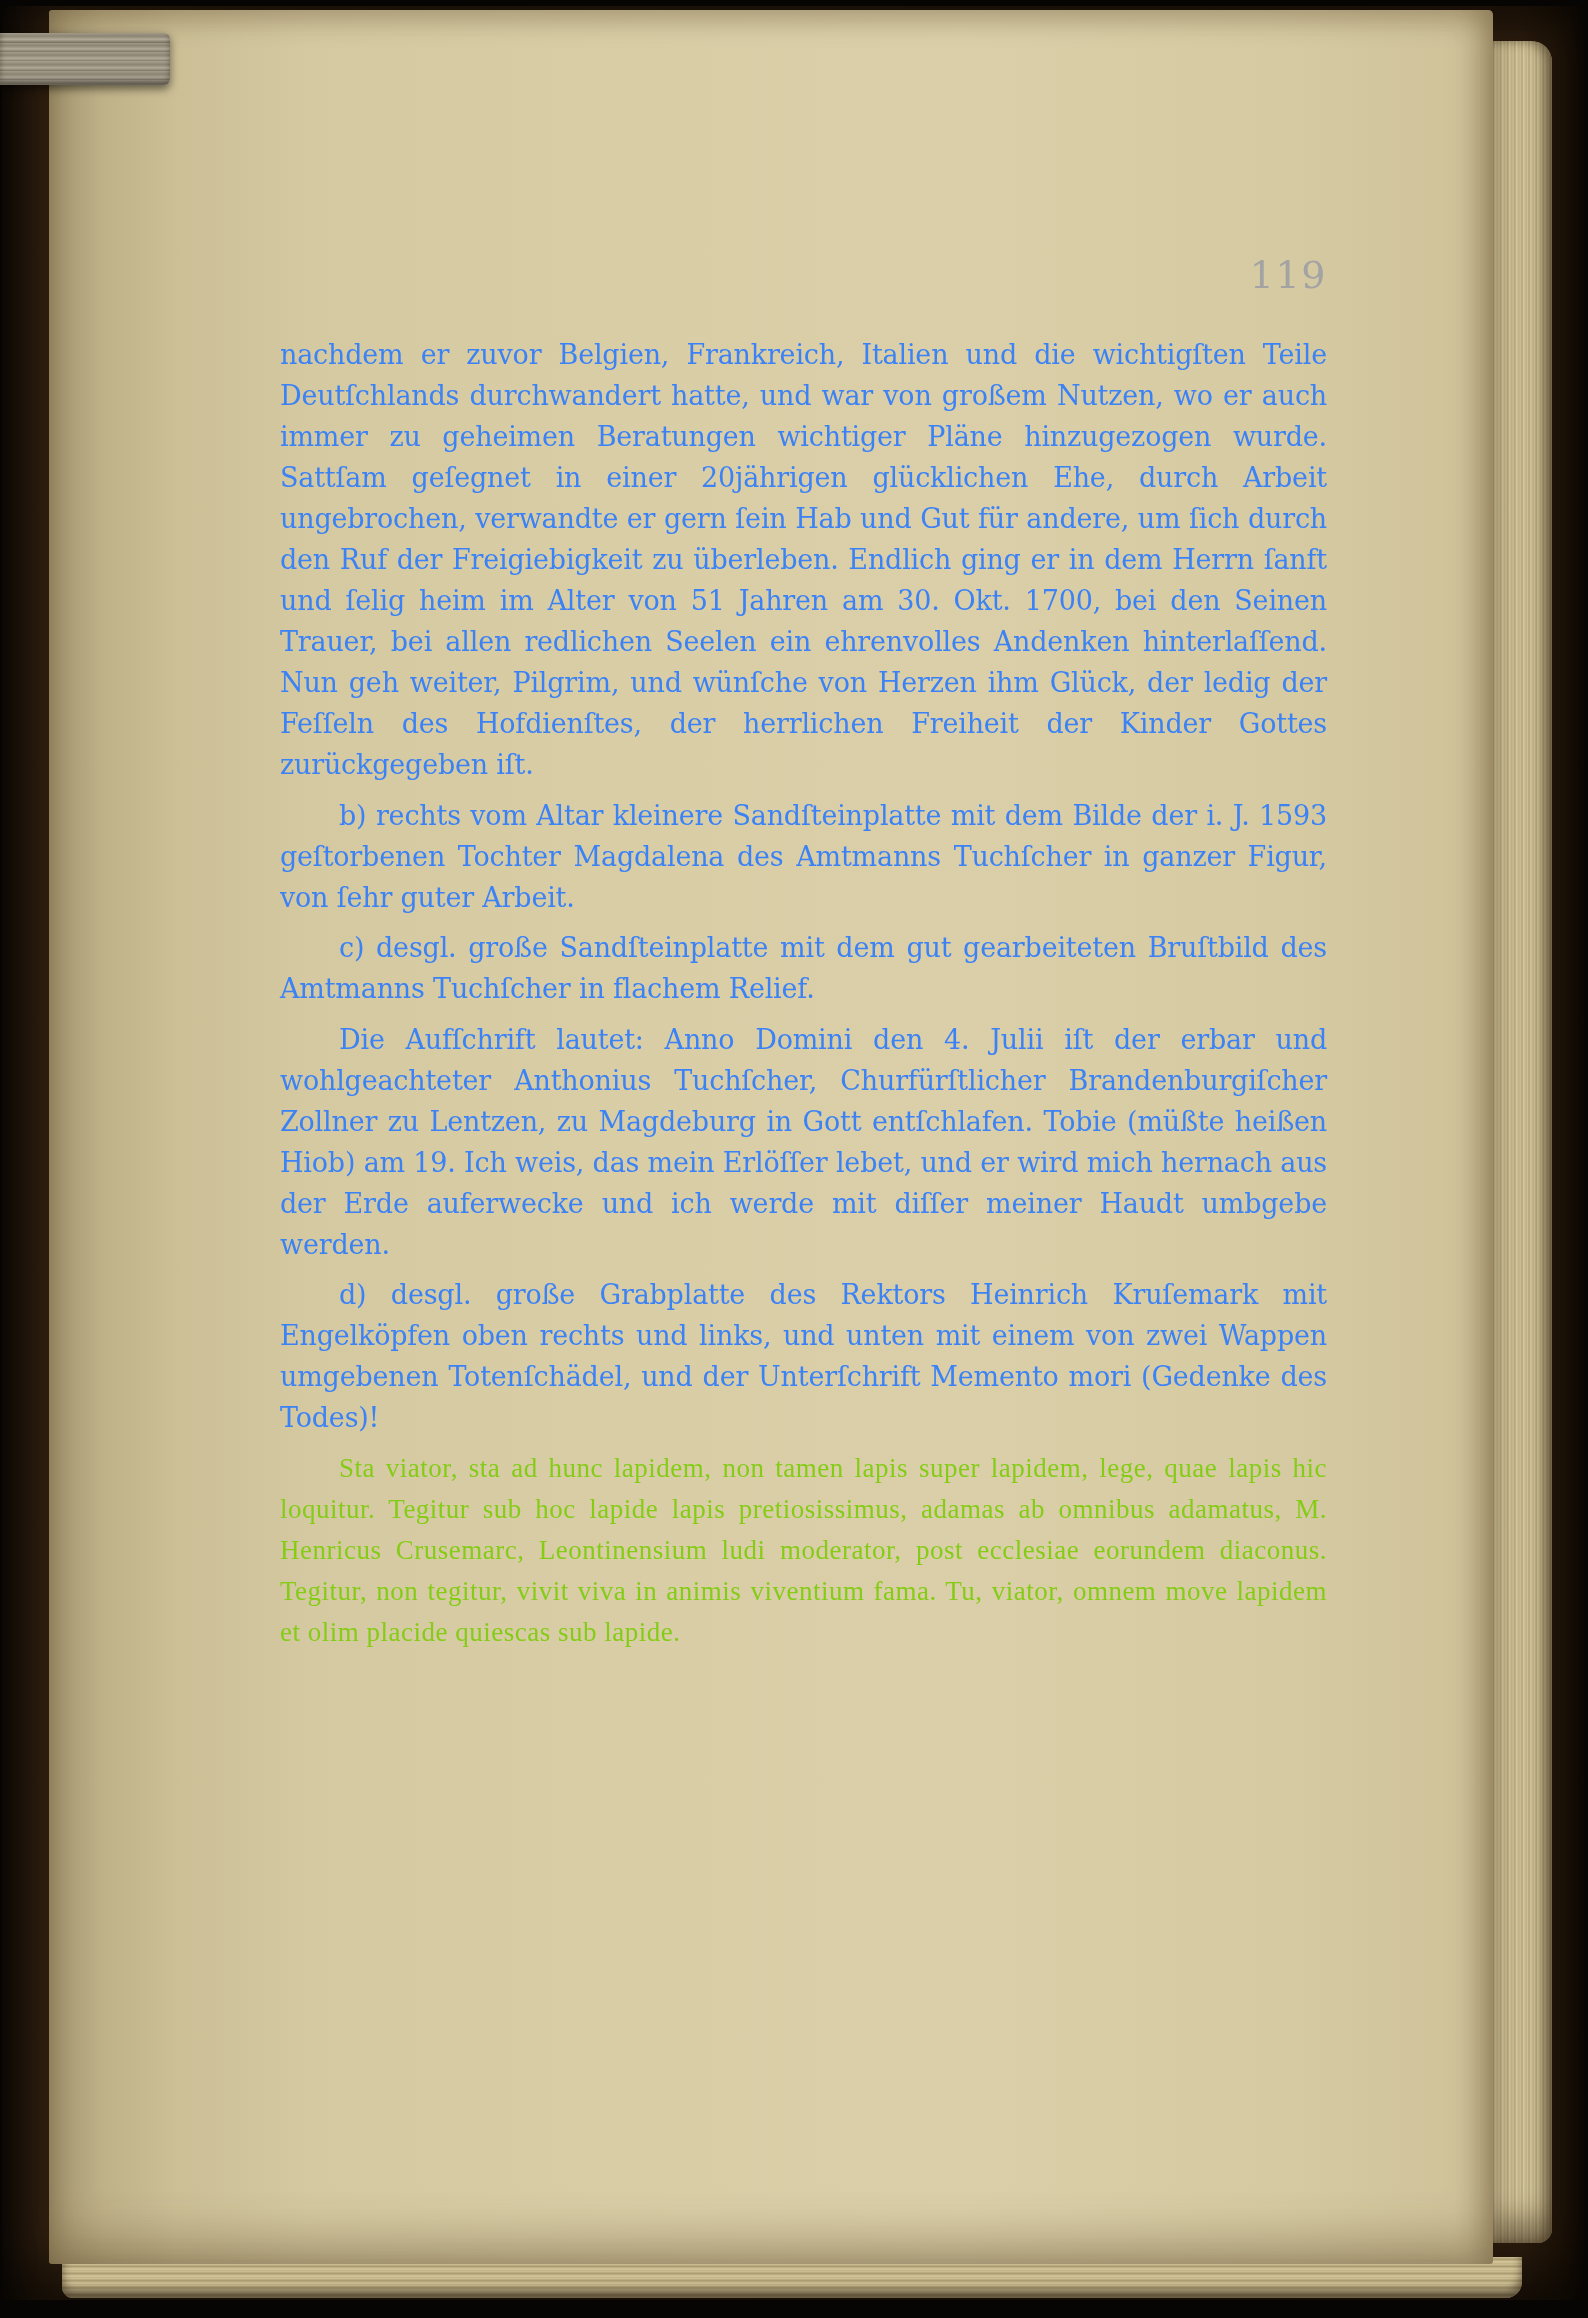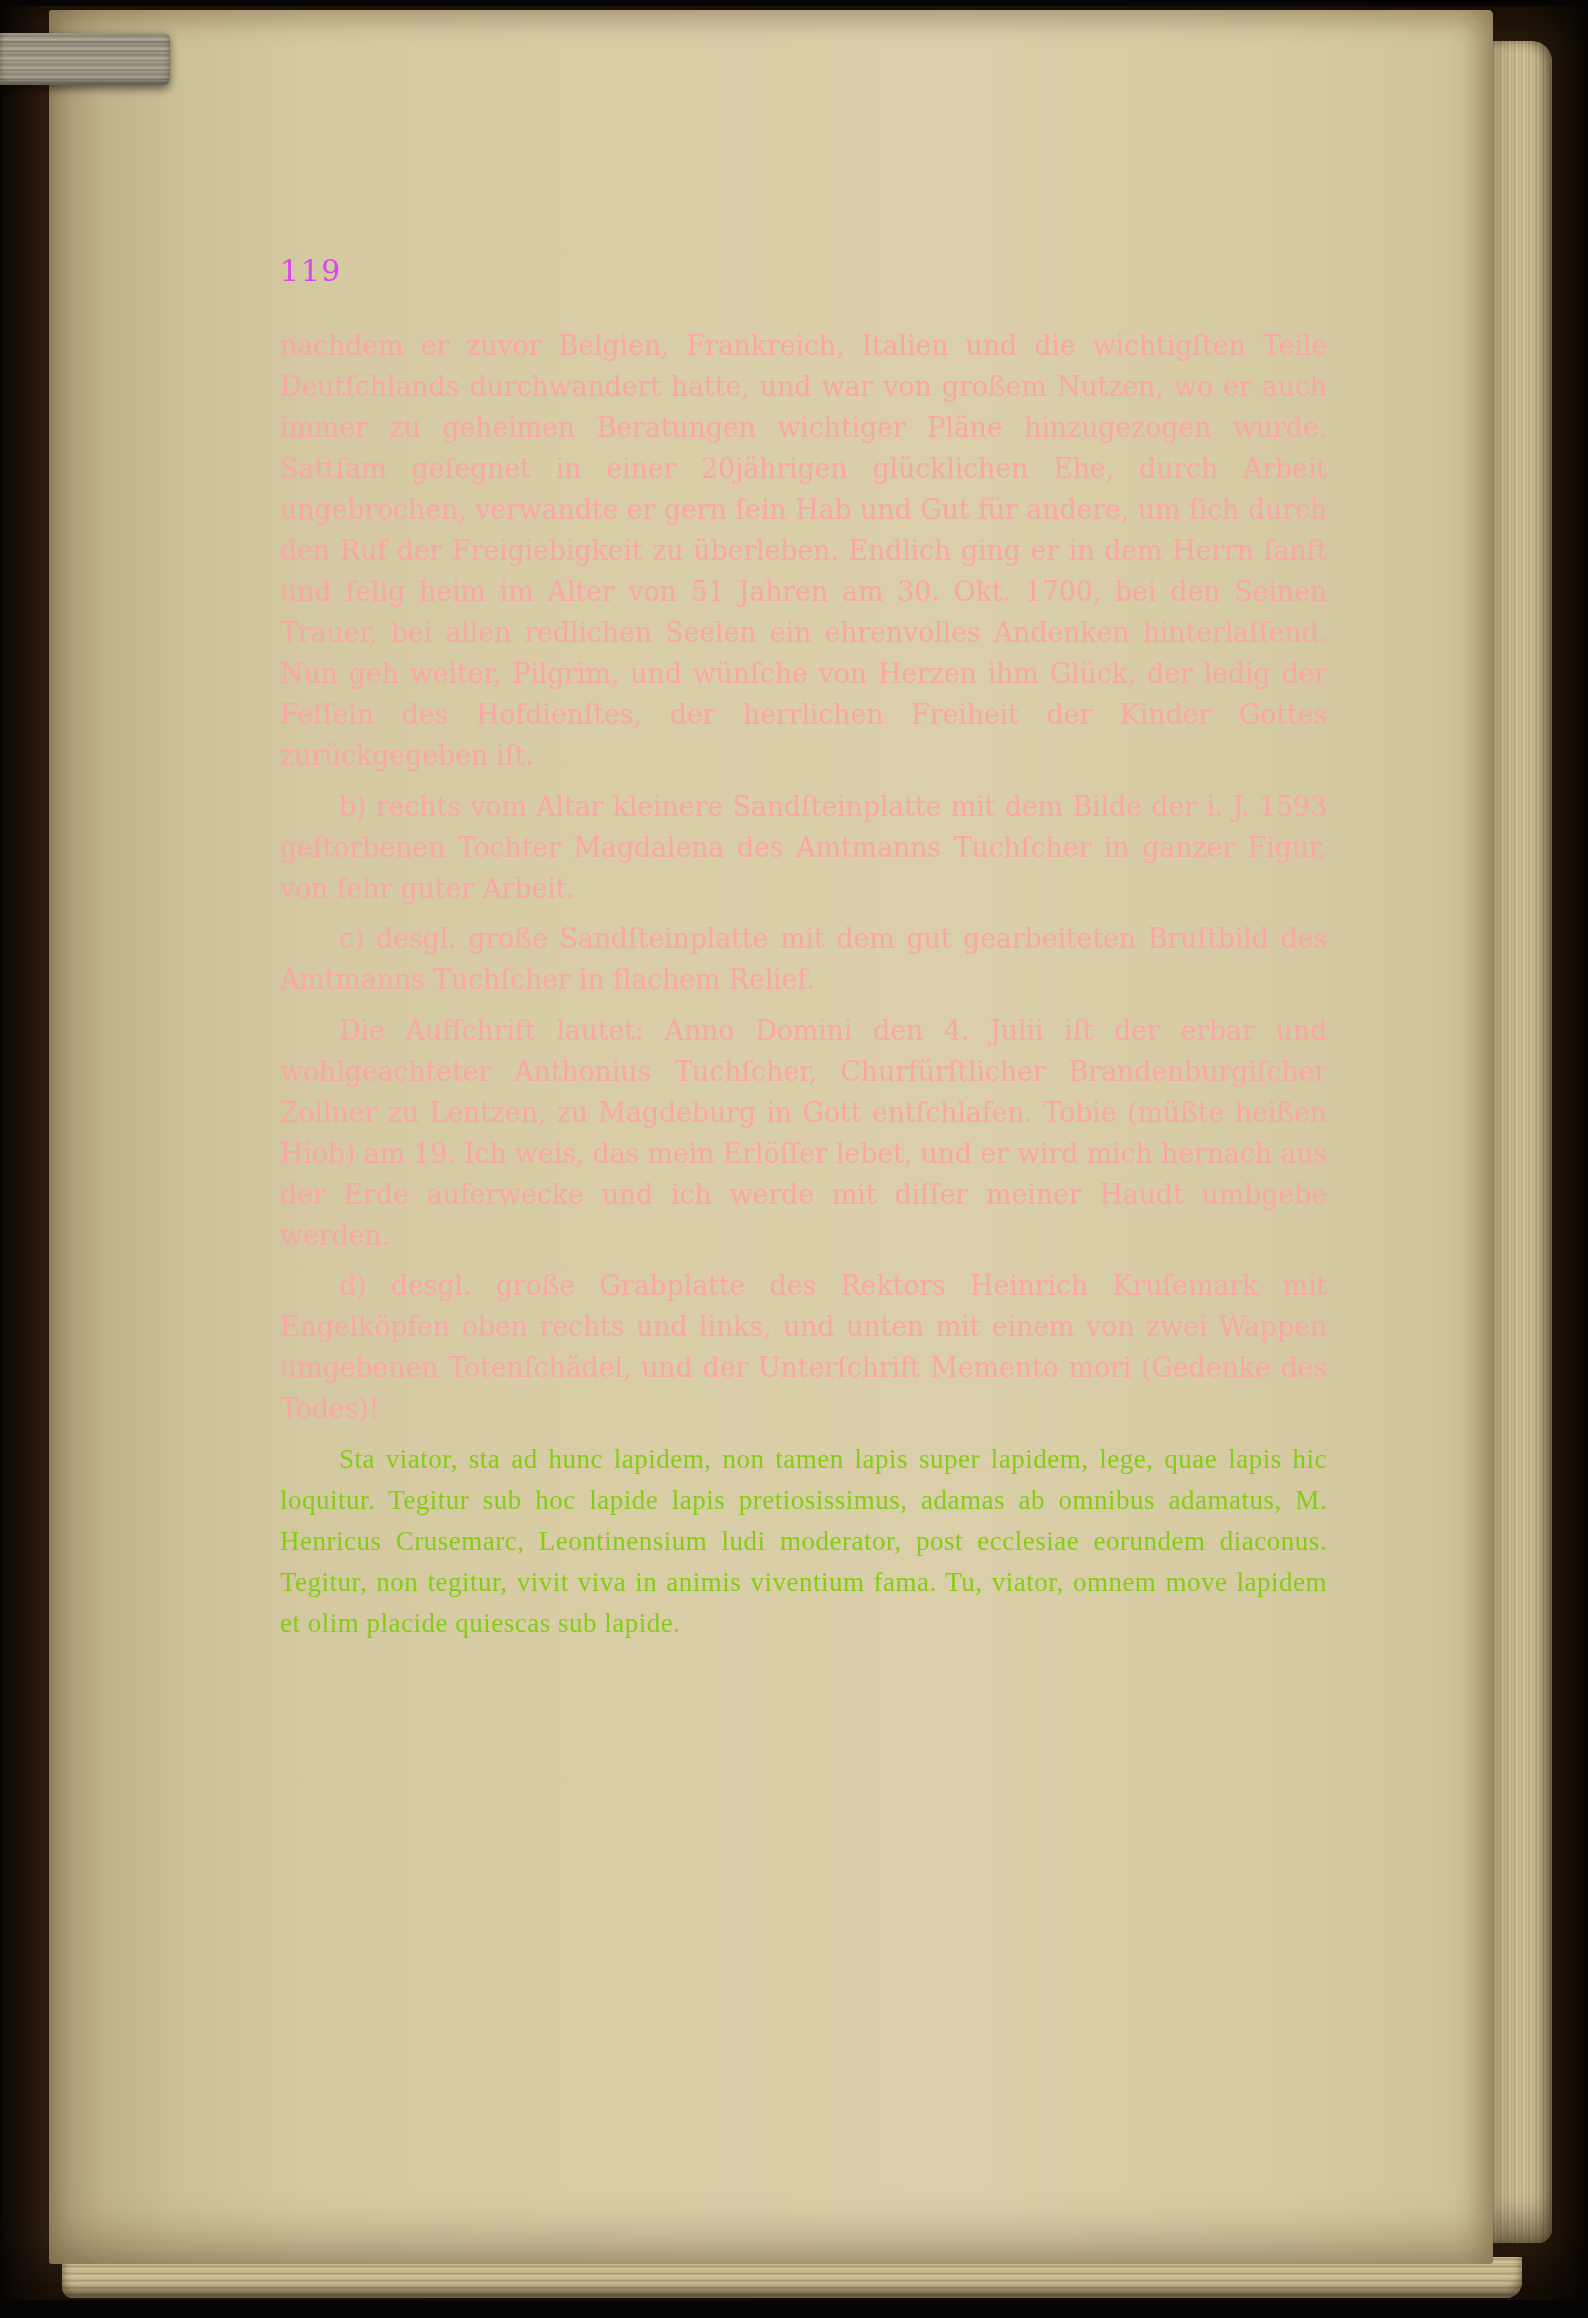--- a/index.html
+++ b/index.html
@@ -63,31 +63,31 @@
     box-shadow: 0 3.2px 8px rgba(0,0,0,.5), inset 0 -4.8px 6.4px rgba(0,0,0,.35);
     z-index:4;
   }
 
   
   .text-block {
     position:absolute; left:280px; top:253px; width:1047px;
     z-index:5;
   }
   .page-number {
-    text-align:left;
-    font-size:30px;
-    color:#d946ef;
+    text-align:right;
+    font-size:38px;
+    color:#a3a3a3;
     letter-spacing:1.6px;
     margin-bottom:37px;
   }
   .text-block p {
     font-size:27px;
     line-height:41px;
     text-align:justify;
-    color:#fca5a5;
+    color:#3b82f6;
     letter-spacing:-0.2px;
     margin-top:9.5px;
   }
   .text-block p.first { margin-top:0; }
   .text-block p.indent { text-indent:59px; }
   .text-block p.latin {
     font-family:"Liberation Serif", serif;
     letter-spacing:0.5px;
     color:#84cc16;
   }

